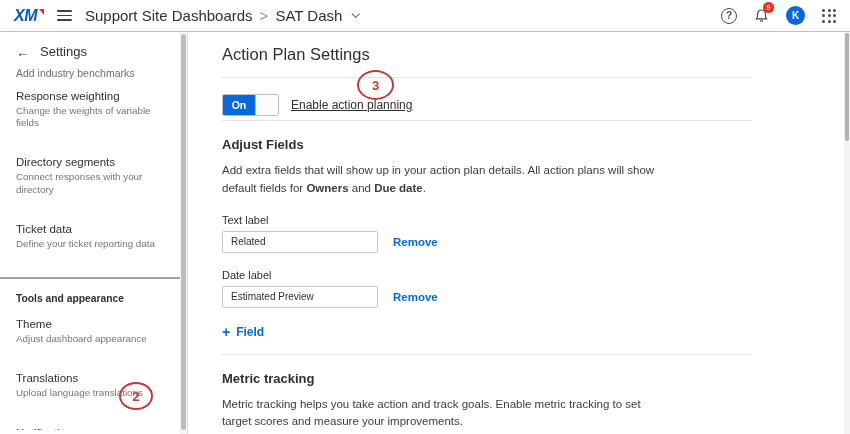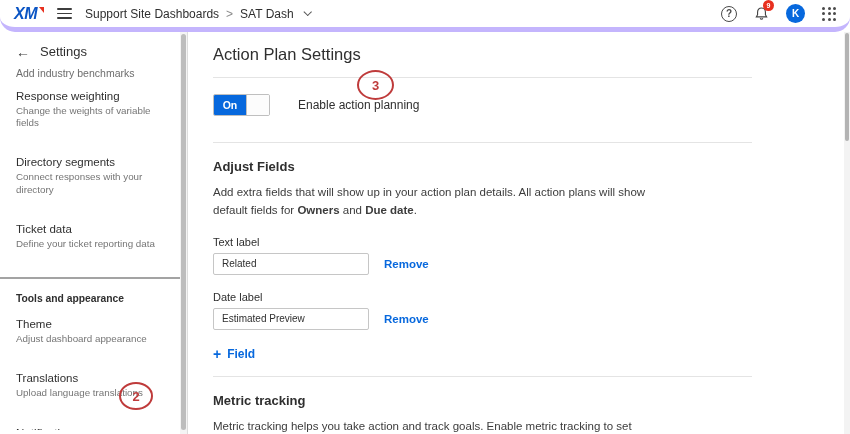--- a/index.html
+++ b/index.html
@@ -5,30 +5,30 @@
   * { margin:0; padding:0; box-sizing:border-box; }
   html,body { width:850px; height:434px; }
   body {
     font-family:"Liberation Sans", sans-serif;
     background:#ffffff; color:#2f2f2f; overflow:hidden; position:relative;
   }
 
   
   .topbar {
     height:32px; display:flex; align-items:center; gap:13px;
-    padding:0 14px; border-bottom:5px solid #c4b5fd; background:#fff;
-    position:relative; z-index:3;border-radius:15px;
+    padding:0 14px; border-bottom:1px solid #c4b5fd; background:#fff;
+    position:relative; z-index:3;
   }
   .logo { font-size:16px; font-weight:bold; font-style:italic; color:#0b55c4;
     letter-spacing:-0.5px; position:relative; padding-right:7px; }
   .logo-accent { position:absolute; top:2px; right:0; width:0; height:0;
     border-left:5px solid transparent; border-top:6px solid #e8301f; }
   .hamburger { display:flex; flex-direction:column; gap:3px; width:15px; cursor:pointer; }
   .hamburger span { height:1.5px; background:#3d3d3d; border-radius:1px; }
-  .breadcrumb { display:flex; align-items:center; gap:7px; font-size:12px; color:#2f2f2f; }
+  .breadcrumb { display:flex; align-items:center; gap:7px; font-size:15px; color:#2f2f2f; }
   .crumb { cursor:pointer; }
   .crumb-sep { color:#8a8a8a; }
   .chev-down { width:6px; height:6px; border-right:1.4px solid #555;
     border-bottom:1.4px solid #555; transform:rotate(45deg) translate(-1px,-2px);
     margin-left:3px; cursor:pointer; }
   .topbar-right { margin-left:auto; display:flex; align-items:center; gap:17px; }
   .help-icon { width:16px; height:16px; border:1.3px solid #4a4a4a; border-radius:50%;
     font-size:10px; font-weight:bold; color:#4a4a4a;
     display:flex; align-items:center; justify-content:center; cursor:pointer; }
   .bell-wrap { position:relative; cursor:pointer; display:flex; }
@@ -55,30 +55,30 @@
   .side-item.clipped .lbl { color:#6d6d6d; font-size:10.5px; }
   .section-label { font-size:10.3px; font-weight:bold; color:#2f2f2f;
     padding:14px 16px 6px; margin-top:8px; border-top:2px solid #a3a3a3; }
   .sb-scrollbar { position:absolute; right:0; top:0; bottom:0; width:7px;
     background:#f4f4f4; cursor:pointer; }
   .sb-thumb { position:absolute; top:2px; bottom:4px; left:1px; width:5px;
     background:#bdbdbd; border-radius:3px; }
 
   
   .main { position:absolute; left:189px; top:32px; right:0; bottom:0;
-    padding:13px 98px 0 24px; background:#fff; overflow:hidden; }
+    padding:13px 98px 0 33px; background:#fff; overflow:hidden; }
   .page-title { font-size:16.5px; font-weight:400; color:#2f2f2f; margin-bottom:13px; }
   hr.rule { border:none; border-top:1px solid #e4e4e4; margin:0; }
-  .toggle-row { display:flex; align-items:center; gap:28px; margin:16px 0 26px; }
+  .toggle-row { display:flex; align-items:center; gap:12px; margin:16px 0 4px; }
   .toggle { display:flex; width:57px; height:22px; border:1px solid #bfbfbf;
     border-radius:2px; overflow:hidden; background:#fff; cursor:pointer; flex:0 0 auto; }
   .toggle-on { flex:1; background:#0768dd; color:#fff; font-size:10.5px; font-weight:bold;
     display:flex; align-items:center; justify-content:center; }
   .toggle-knob { width:23px; background:#fcfcfc; border-left:1px solid #bfbfbf; }
-  .toggle-label { font-size:12px; color:#2f2f2f; }
+  .toggle-label { font-size:12px; color:#2f2f2f;text-decoration:underline; }
   .section-heading { font-size:13px; font-weight:700; color:#2f2f2f; margin:16px 0 10px; }
   .desc { font-size:11.5px; color:#3c3c3c; line-height:1.55; max-width:447px; margin-bottom:10px; }
   .field-label { font-size:11px; color:#2f2f2f; margin:16px 0 5px; }
   .field-row { display:flex; align-items:center; }
   .field-row input { width:156px; height:22px; border:1px solid #c6c6c6; border-radius:2px;
     padding:0 8px; font-size:10px; color:#2f2f2f; font-family:inherit; background:#fff; }
   .remove-link { color:#0768dd; font-size:11.5px; font-weight:bold; margin-left:15px;
     cursor:pointer; text-decoration:none; }
   .add-field { display:inline-flex; align-items:center; gap:6px; color:#0768dd;
     font-size:12px; font-weight:bold; margin:17px 0 15px; cursor:pointer; }

